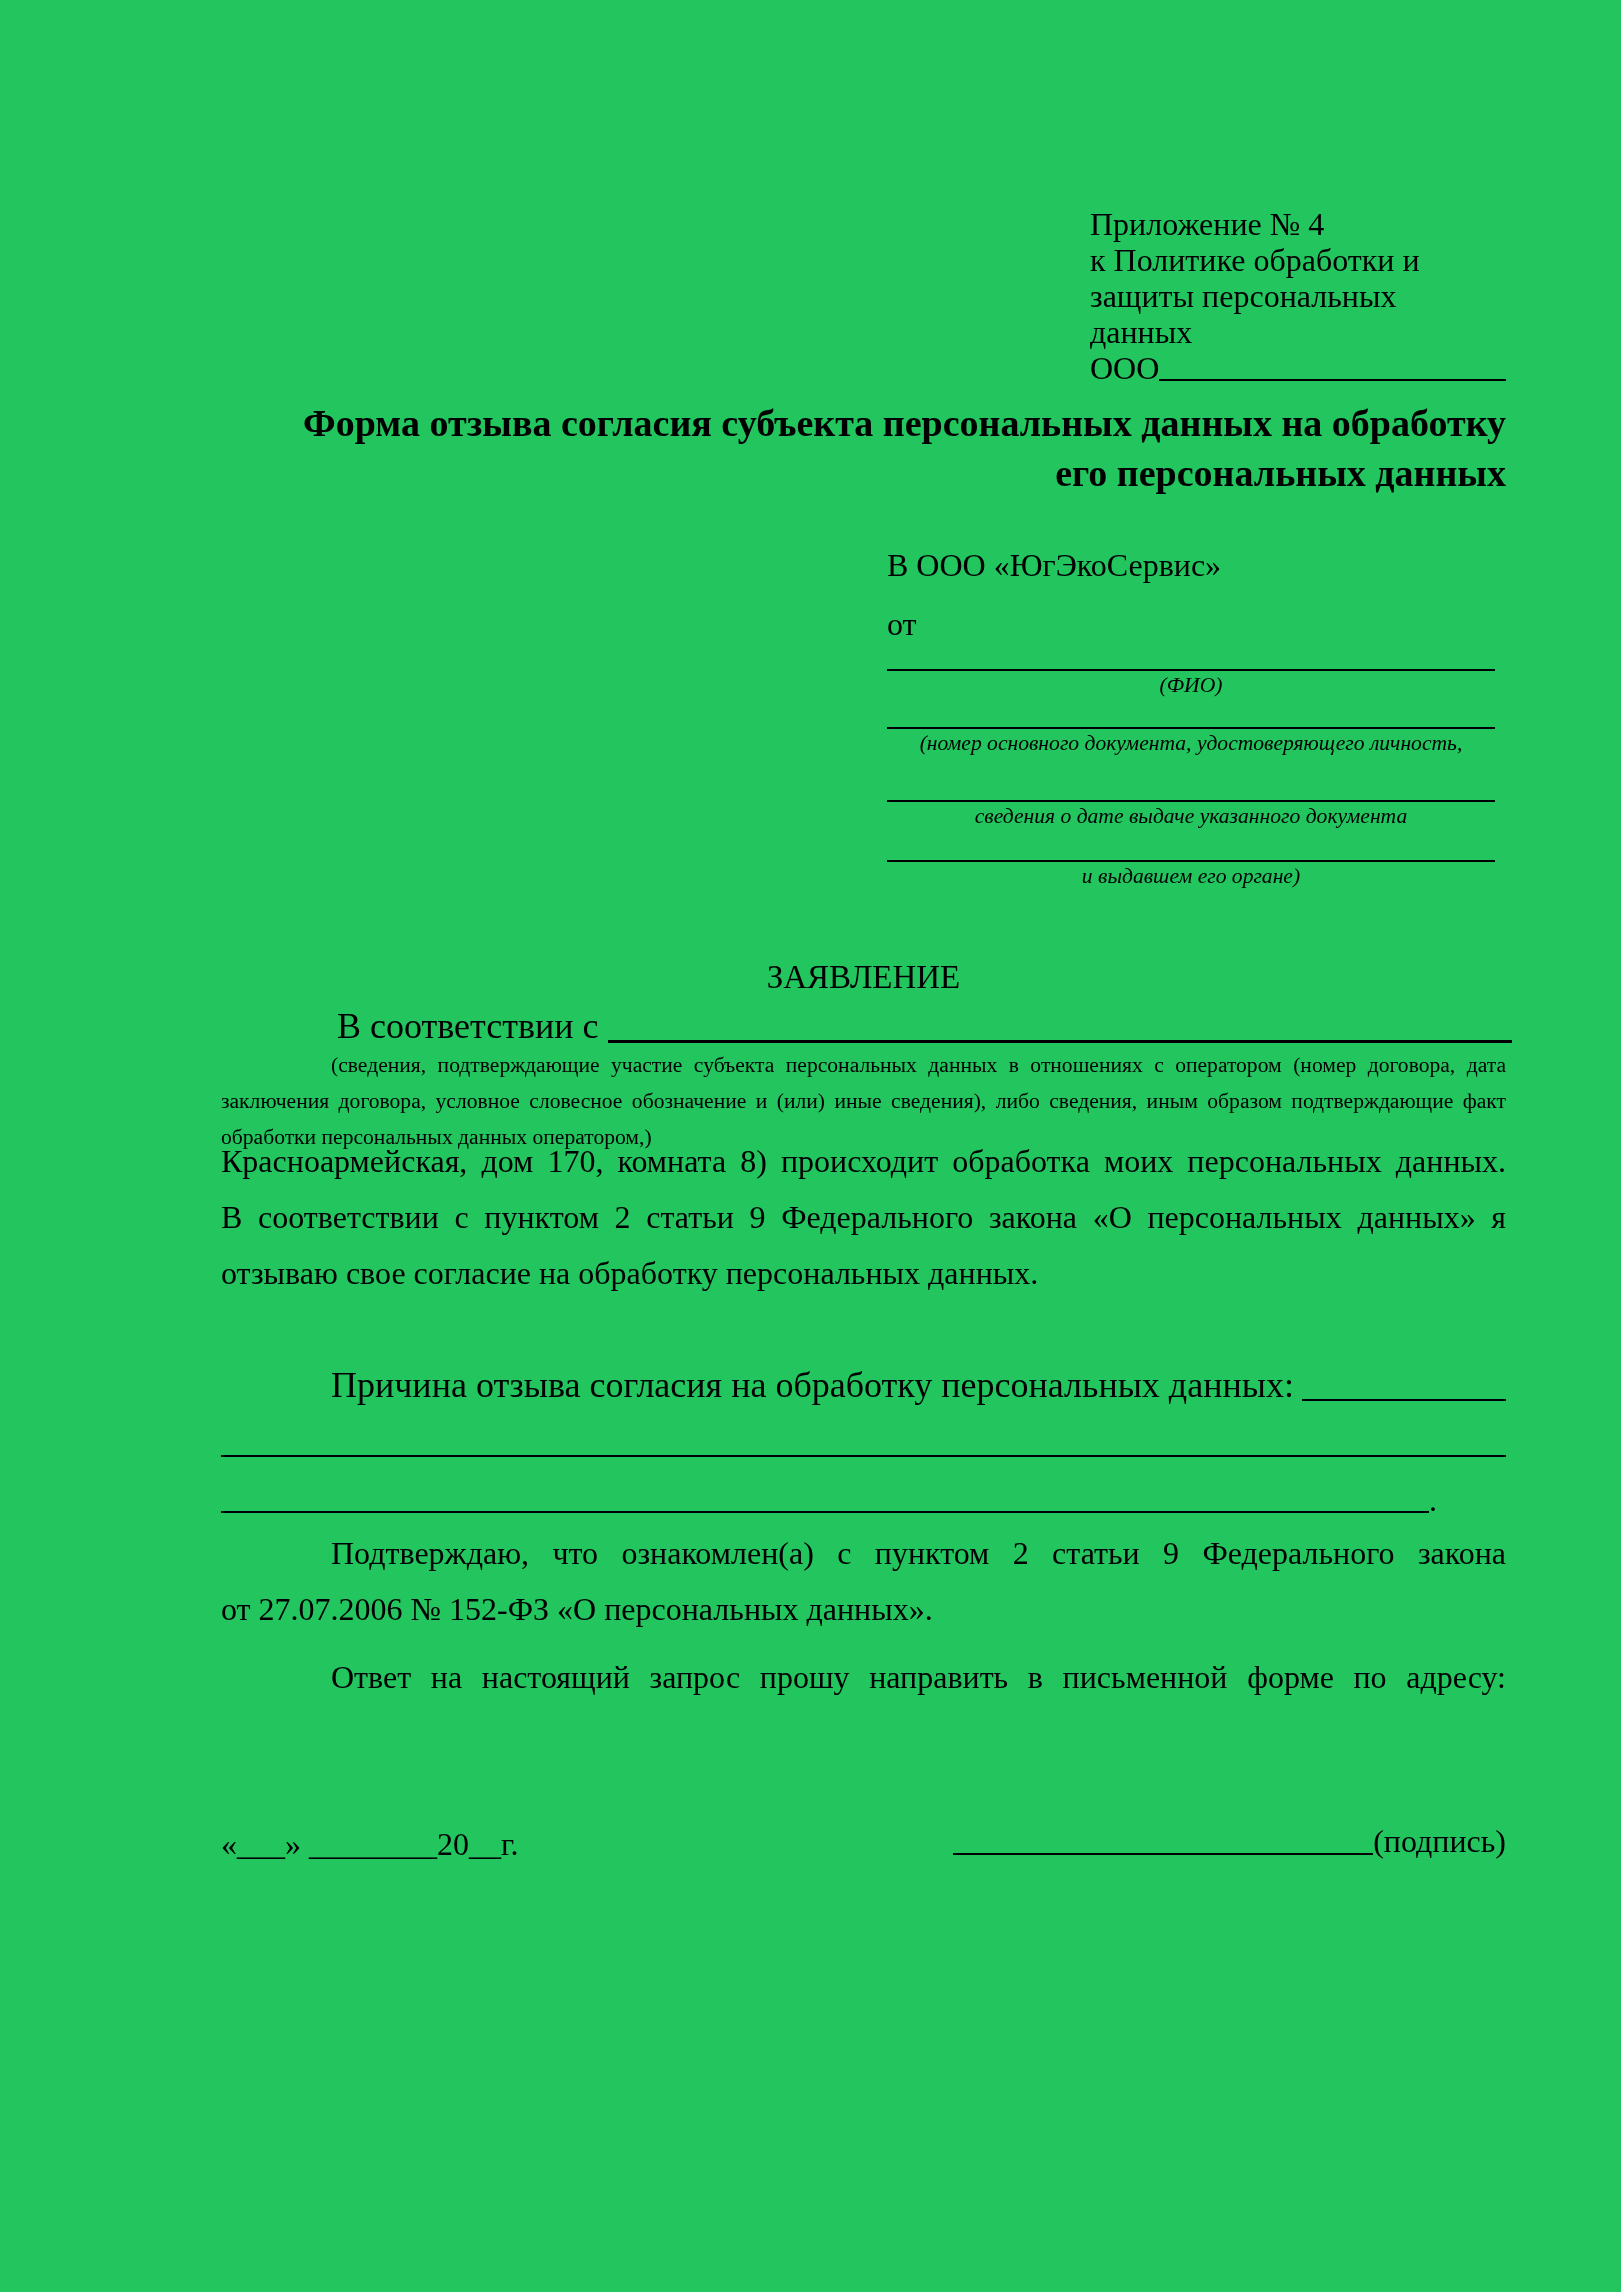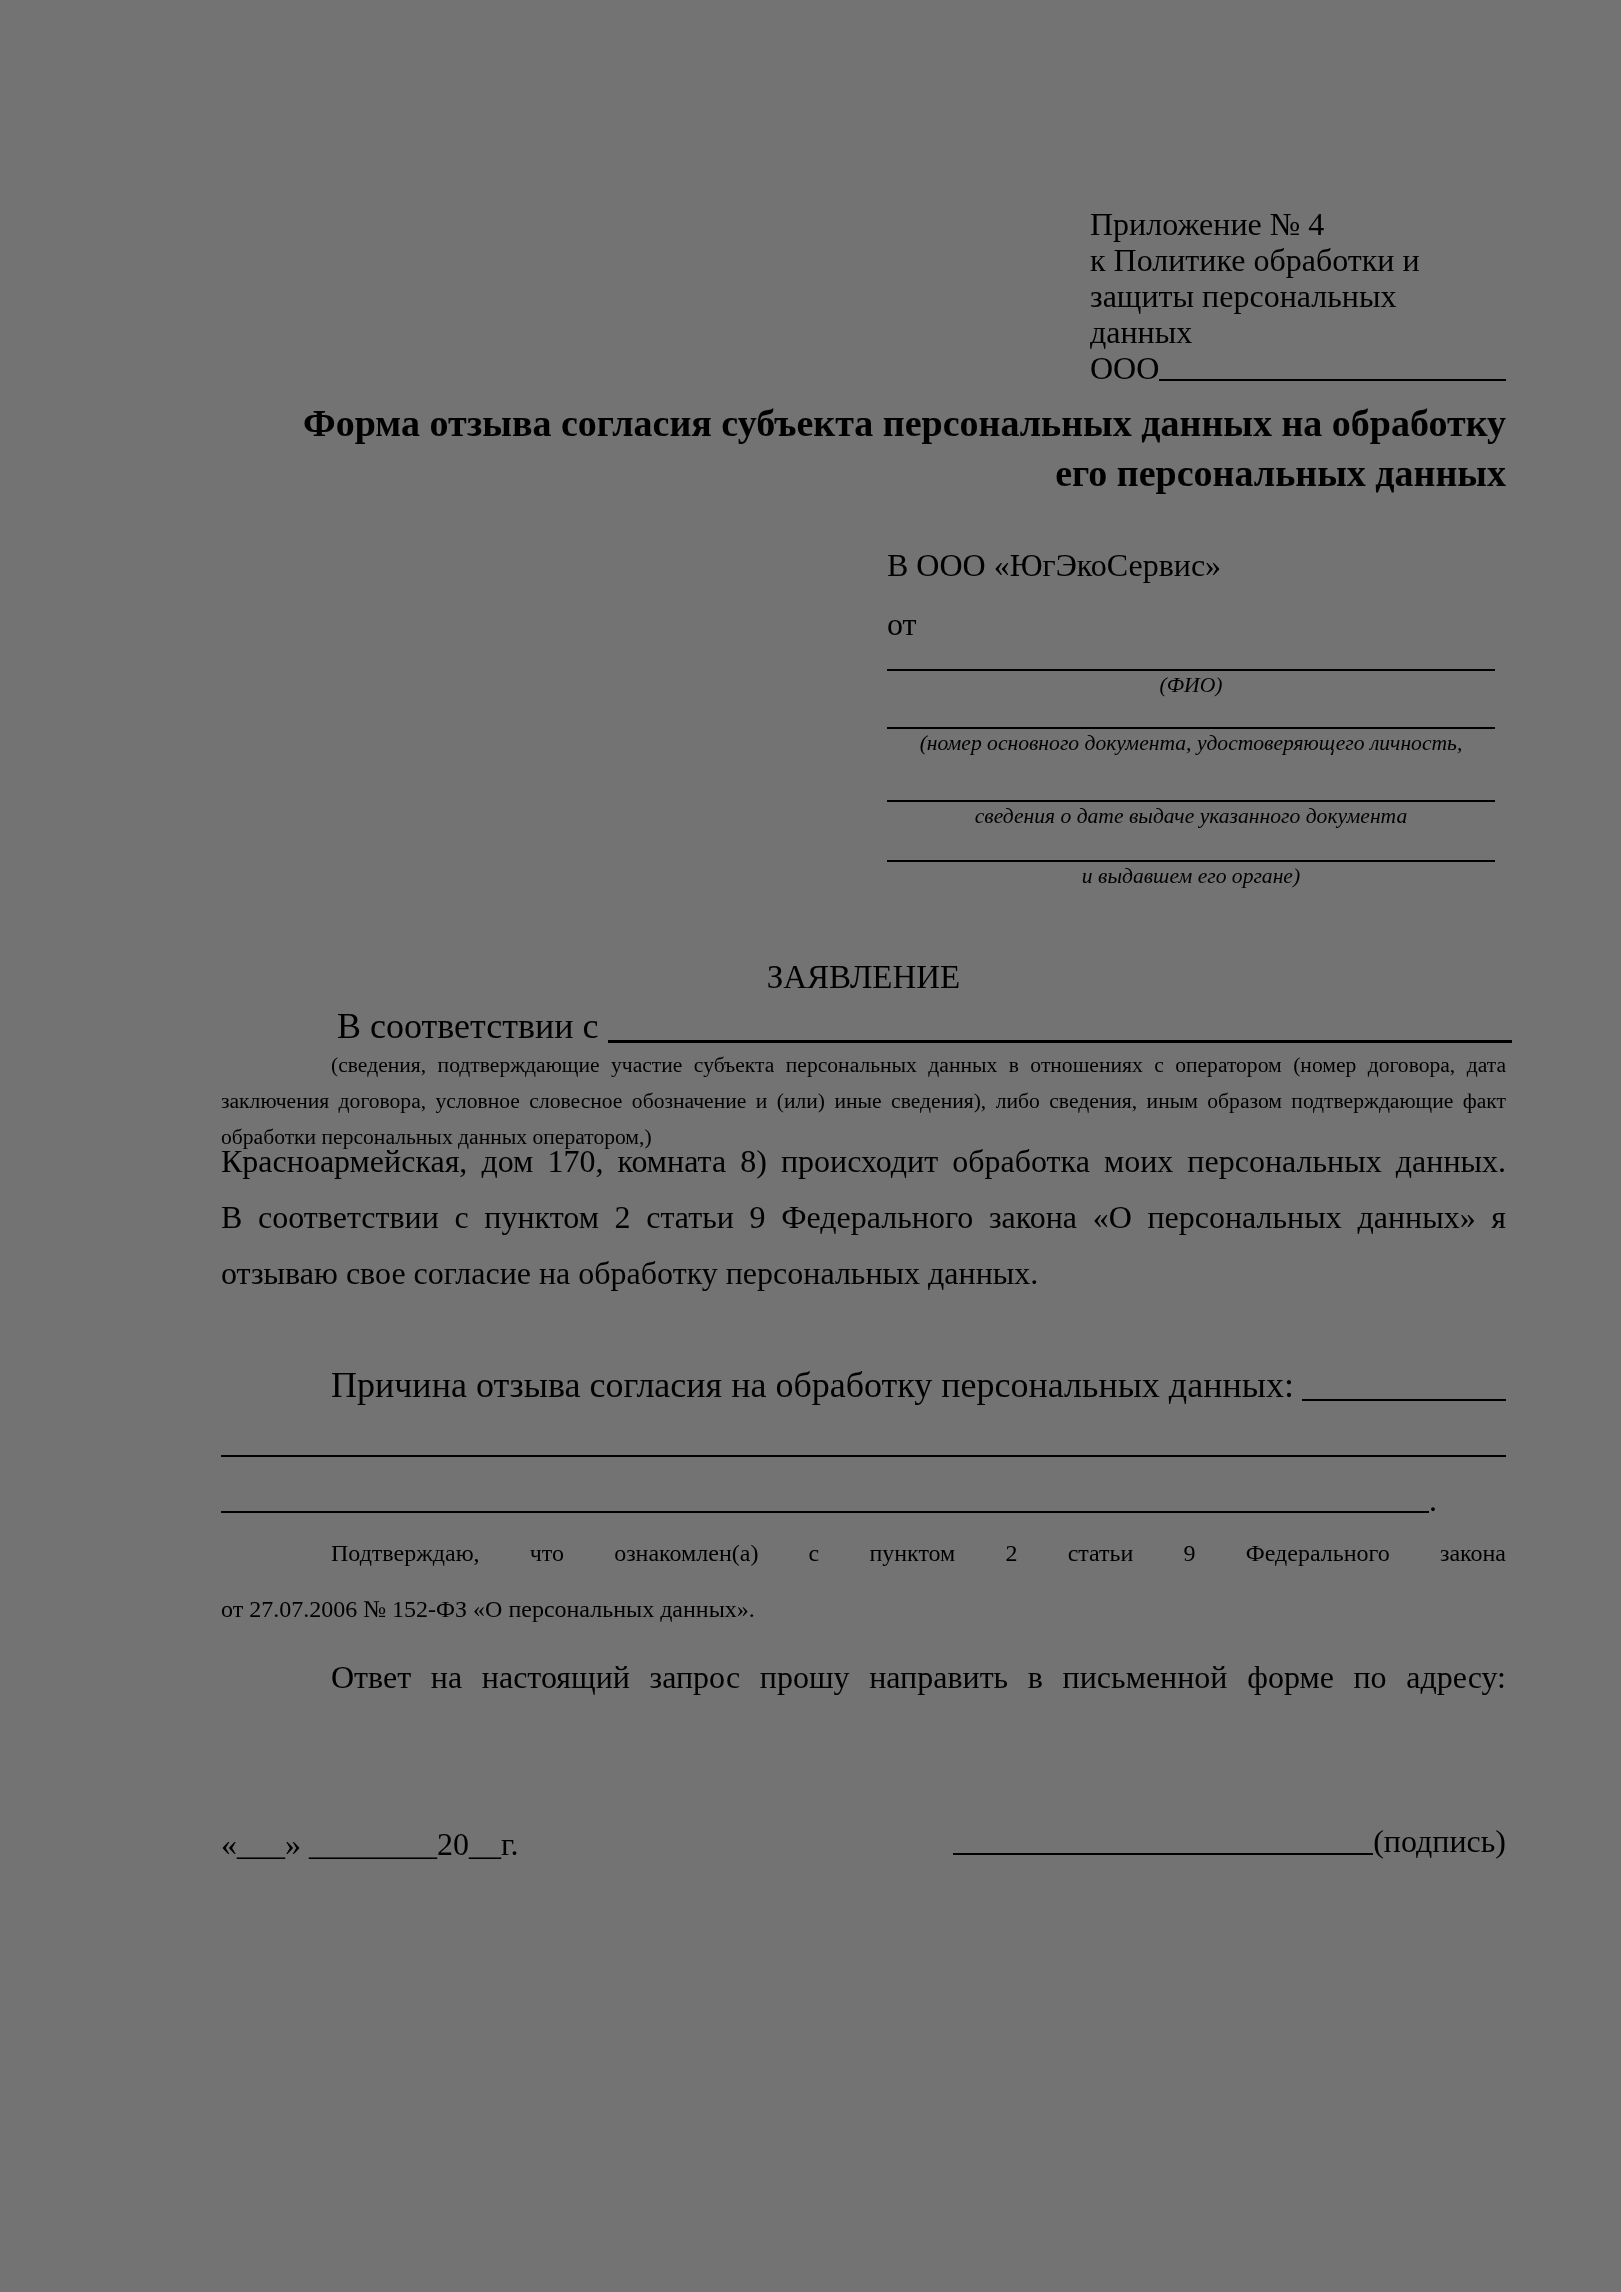--- a/index.html
+++ b/index.html
@@ -1,18 +1,18 @@
 <!DOCTYPE html>
 <html lang="ru"><head>
 <meta charset="utf-8">
 <style>
   html,body { margin:0; padding:0; background:#ffffff; }
   .page {
     position:relative; width:1621px; height:2293px;
-    background:#737373; color:#000000; overflow:hidden;
+    background:#22c55e; color:#000000; overflow:hidden;
     font-family:"Liberation Serif","DejaVu Serif",serif;
   }
   
   .just  { text-align:justify; text-align-last:justify; }
   .leftal{ text-align:left; }
   .rule  { border-bottom:2.9px solid #000; height:0; }
   
   .appendix { position:absolute; left:1090px; top:206px; width:416px; font-size:32px; line-height:36px; }
   .ooo-row  { display:flex; }
   .ooo-blank{ flex:1; border-bottom:2.9px solid #000; margin-bottom:4.9px; }
@@ -33,21 +33,21 @@
   .intro-fill { flex:1; border-bottom:3.9px solid #000; margin-bottom:2px; }
   .footnote { position:absolute; left:221px; top:1047px; width:1285px; font-size:21.6px; line-height:36px; }
   .fn-first { text-indent:110px; }
   .body-par { position:absolute; left:221px; top:1133px; width:1285px; font-size:32px; line-height:56px; }
   .reason-row { position:absolute; left:221px; top:1357px; width:1285px; display:flex; font-size:36px; line-height:56px; }
   .reason-label { padding-left:110px; margin-right:7.8px; white-space:nowrap; }
   .reason-fill { flex:1; border-bottom:2.9px solid #000; margin-bottom:11.8px; }
   .cont-line-1 { position:absolute; left:221px; top:1455px; width:1285px; }
   .cont-row-2 { position:absolute; left:221px; top:1484px; width:1285px; display:flex; font-size:32px; line-height:32px; }
   .cont-fill { width:1208px; height:26.5px; border-bottom:2.9px solid #000; }
-  .confirm-par { position:absolute; left:221px; top:1525px; width:1285px; font-size:24px; line-height:56px; }
+  .confirm-par { position:absolute; left:221px; top:1525px; width:1285px; font-size:32px; line-height:56px; }
   .indent { text-indent:110px; }
   .reply-par { position:absolute; left:221px; top:1649px; width:1285px; font-size:32px; line-height:56px; }
   .reply-row { position:absolute; left:221px; top:1700px; width:1285px; display:flex; font-size:32px; line-height:37px; }
   .reply-fill { width:555px; border-bottom:2.9px solid #000; margin-bottom:2.9px; margin-right:3.9px; }
   
   .bottom-row { position:absolute; left:221px; top:1823px; width:1285px; display:flex; justify-content:space-between; align-items:baseline; font-size:32px; line-height:37px; }
   .sig-group { display:flex; align-items:flex-end; }
   .sig-fill { width:420px; border-bottom:2.9px solid #000; margin-bottom:4.9px; }
 </style>
 </head>

